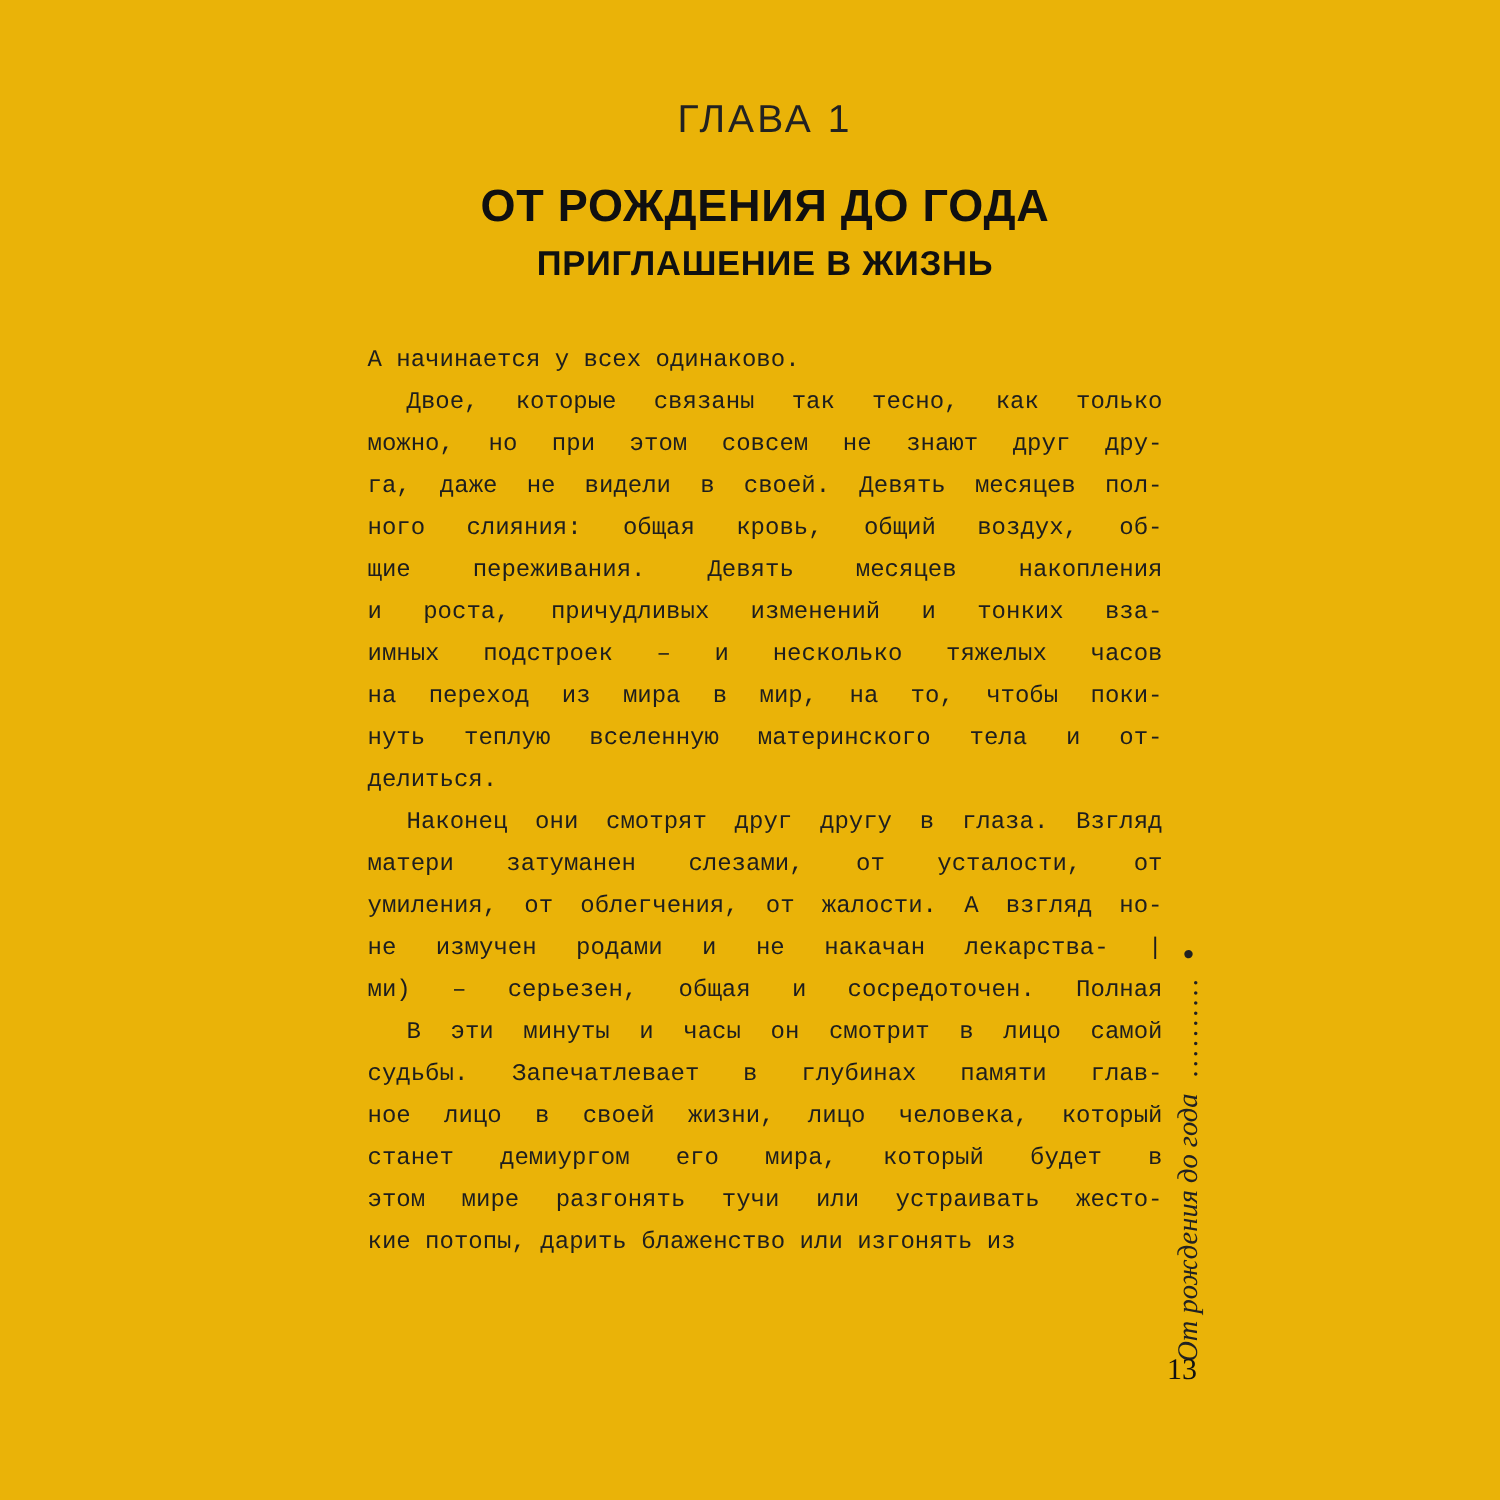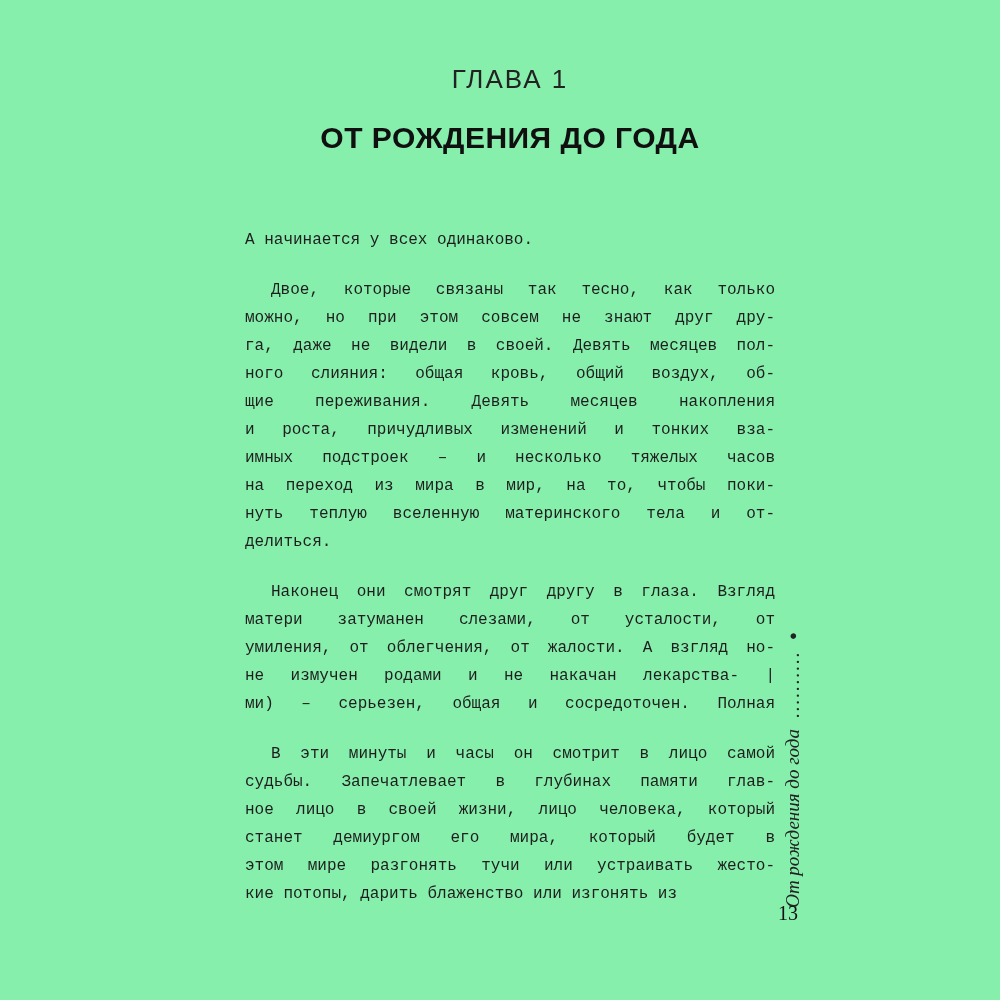--- a/index.html
+++ b/index.html
@@ -11,21 +11,21 @@
     width: 1000px;
     height: 1000px;
     position: relative;
     font-family: "Liberation Sans", sans-serif;
     color: #1c1c1c;
     overflow: hidden;
   }
   .book-page {
     position: absolute;
     inset: 0;
-    background: #86efac;
+    background: #eab308;
   }
   .chapter-head {
     position: absolute;
     left: 245px;
     top: 64px;
     width: 530px;
     text-align: center;
   }
   .chapter-label {
     font-size: 26px;
@@ -56,21 +56,21 @@
     line-height: 28px;
     color: #1e1e1e;
     font-family: Liberation Mono, monospace;
   }
   .para { margin: 0; }
   .line {
     text-align: justify;
     text-align-last: justify;
   }
   .line.last { text-align-last: left; }
-  .line.first { text-indent: 26px; margin-top: 22px; }
+  .line.first { text-indent: 26px; }
   .margin-note {
     position: absolute;
     left: 793px;
     top: 770px;
     transform: translate(-50%, -50%) rotate(-90deg);
     white-space: nowrap;
     font-family: "Liberation Serif", serif;
     font-style: italic;
     font-size: 19px;
     color: #222222;
@@ -98,20 +98,21 @@
   }
 </style>
 </head>
 <body>
 
 <div class="book-page">
 
   <header class="chapter-head">
     <div class="chapter-label">ГЛАВА 1</div>
     <h1 class="chapter-title">ОТ РОЖДЕНИЯ ДО ГОДА</h1>
+    <h2 class="chapter-subtitle">ПРИГЛАШЕНИЕ В ЖИЗНЬ</h2>
   </header>
 
   <main class="body-text" id="body-text">
       <div class="para">
         <div class="line last">А начинается у всех одинаково.</div>
       </div>
       <div class="para">
         <div class="line first">Двое, которые связаны так тесно, как только</div>
         <div class="line">можно, но при этом совсем не знают друг дру-</div>
         <div class="line">га, даже не видели в своей. Девять месяцев пол-</div>

